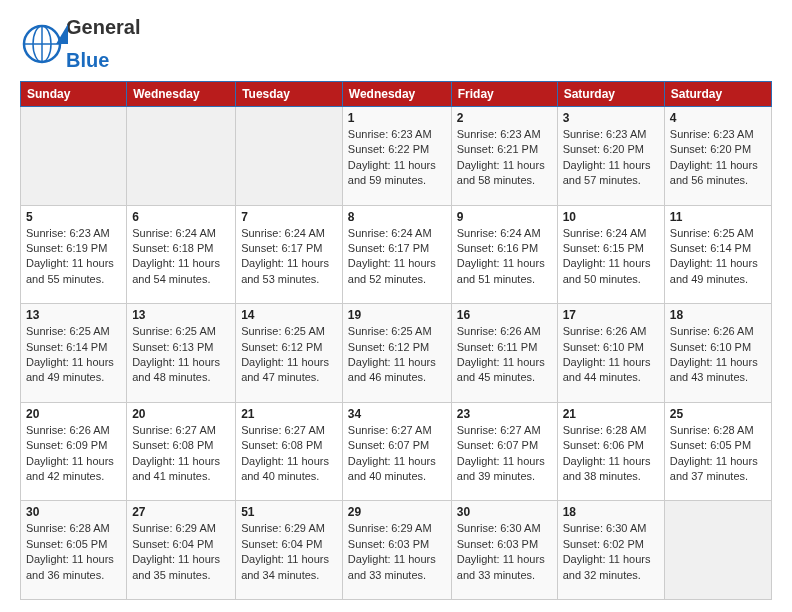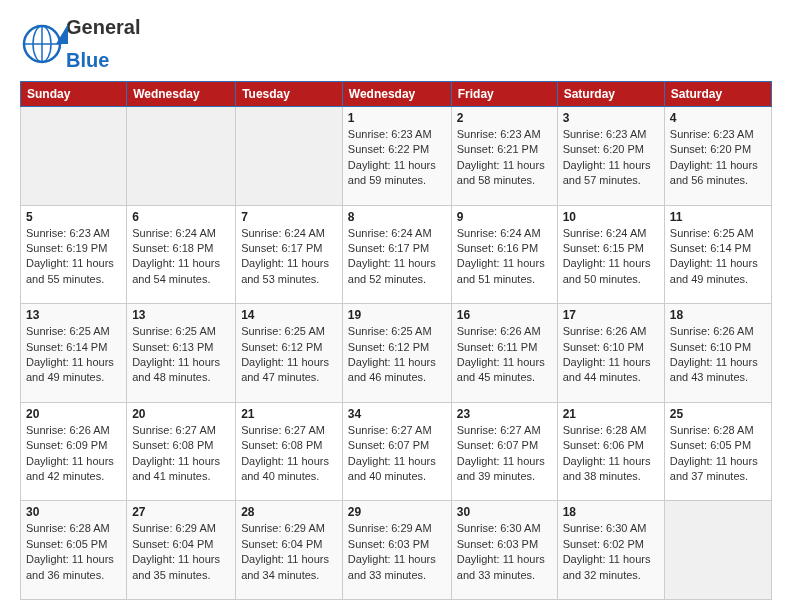--- a/index.html
+++ b/index.html
@@ -294,21 +294,21 @@
 Sunset: 6:05 PM
 Daylight: 11 hours and 36 minutes.</div>
           </td>
           <td>
             <div class="day-number">27</div>
             <div class="day-info" style="white-space: pre-line;">Sunrise: 6:29 AM
 Sunset: 6:04 PM
 Daylight: 11 hours and 35 minutes.</div>
           </td>
           <td>
-            <div class="day-number">28</div>
+            <div class="day-number">51</div>
             <div class="day-info" style="white-space: pre-line;">Sunrise: 6:29 AM
 Sunset: 6:04 PM
 Daylight: 11 hours and 34 minutes.</div>
           </td>
           <td>
             <div class="day-number">29</div>
             <div class="day-info" style="white-space: pre-line;">Sunrise: 6:29 AM
 Sunset: 6:03 PM
 Daylight: 11 hours and 33 minutes.</div>
           </td>

